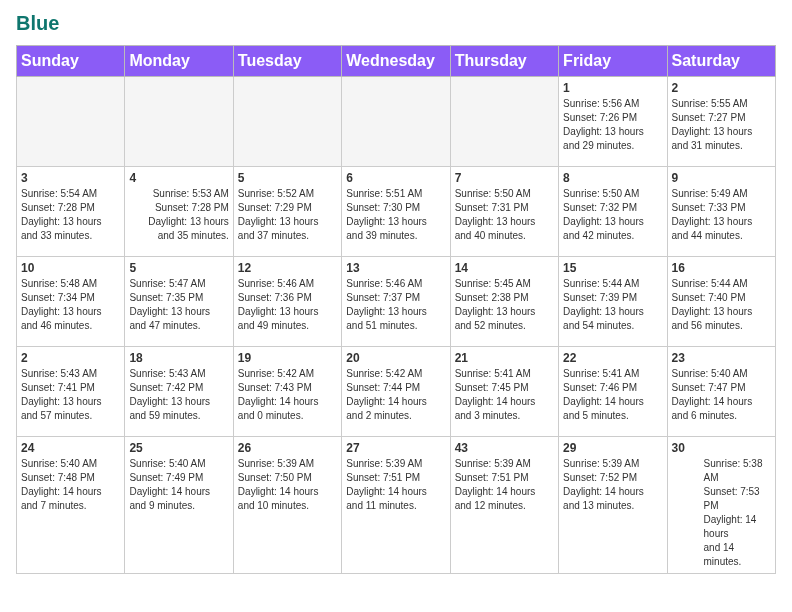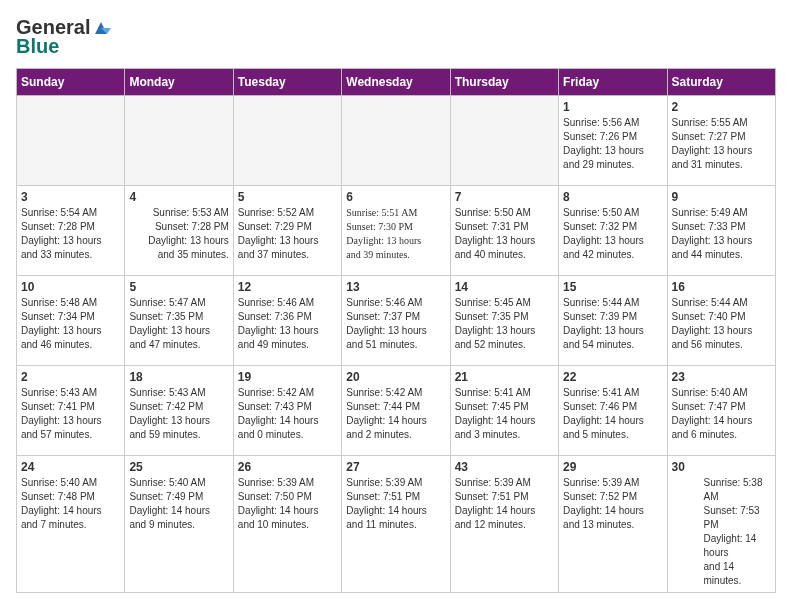--- a/index.html
+++ b/index.html
@@ -32,23 +32,23 @@
     .subtitle {
       font-size: 14px;
       color: #555;
     }
     table {
       width: 100%;
       border-collapse: collapse;
       table-layout: fixed;
     }
     th {
-      background-color: #701a75;
+      background-color: #8b5cf6;
       color: #fff;
-      font-size: 12px;
+      font-size: 16px;
       font-weight: bold;
       padding: 6px 4px;
       text-align: left;
       border: 1px solid #bbb;
     }
     td {
       border: 1px solid #ccc;
       vertical-align: top;
       padding: 4px;
       font-size: 10px;
@@ -67,27 +67,20 @@
     }
     .day-info {
       line-height: 1.4;
     }
   </style>
 </head>
 <body>
 
 <div class="header">
   <div class="logo">
-    <div style="display:flex;align-items:center;">
-      <span style="font-size:20px;font-weight:bold;color:#333;">General</span>
-      <svg width="20" height="20" viewBox="0 0 20 20" style="margin-left:1px;">
-        <polygon points="4,16 10,4 16,16" fill="#2a6db5"></polygon>
-        <polygon points="10,10 16,16 20,10" fill="#5aabdf"></polygon>
-      </svg>
-    </div>
     <span style="font-size:20px;font-weight:bold;color:#0f766e;margin-top:-4px;">Blue</span>
   </div>
   <div class="title-block">
     <div class="month-title"></div>
     <div class="subtitle"></div>
   </div>
 </div>
 
 <table>
   <thead>
@@ -140,21 +133,21 @@
         </td>
         <td>
           <span class="day-num">5</span>
           <div class="day-info" style="white-space: pre-line;">Sunrise: 5:52 AM
 Sunset: 7:29 PM
 Daylight: 13 hours
 and 37 minutes.</div>
         </td>
         <td>
           <span class="day-num">6</span>
-          <div class="day-info" style="white-space: pre-line; font-family: Liberation Serif, serif;">Sunrise: 5:51 AM
+          <div class="day-info" style="white-space: pre-line;">Sunrise: 5:51 AM
 Sunset: 7:30 PM
 Daylight: 13 hours
 and 39 minutes.</div>
         </td>
         <td>
           <span class="day-num">7</span>
           <div class="day-info" style="white-space: pre-line;">Sunrise: 5:50 AM
 Sunset: 7:31 PM
 Daylight: 13 hours
 and 40 minutes.</div>
@@ -199,21 +192,21 @@
         <td>
           <span class="day-num">13</span>
           <div class="day-info" style="white-space: pre-line;">Sunrise: 5:46 AM
 Sunset: 7:37 PM
 Daylight: 13 hours
 and 51 minutes.</div>
         </td>
         <td>
           <span class="day-num">14</span>
           <div class="day-info" style="white-space: pre-line;">Sunrise: 5:45 AM
-Sunset: 7:35 PM
+Sunset: 2:38 PM
 Daylight: 13 hours
 and 52 minutes.</div>
         </td>
         <td>
           <span class="day-num">15</span>
           <div class="day-info" style="white-space: pre-line;">Sunrise: 5:44 AM
 Sunset: 7:39 PM
 Daylight: 13 hours
 and 54 minutes.</div>
         </td>

